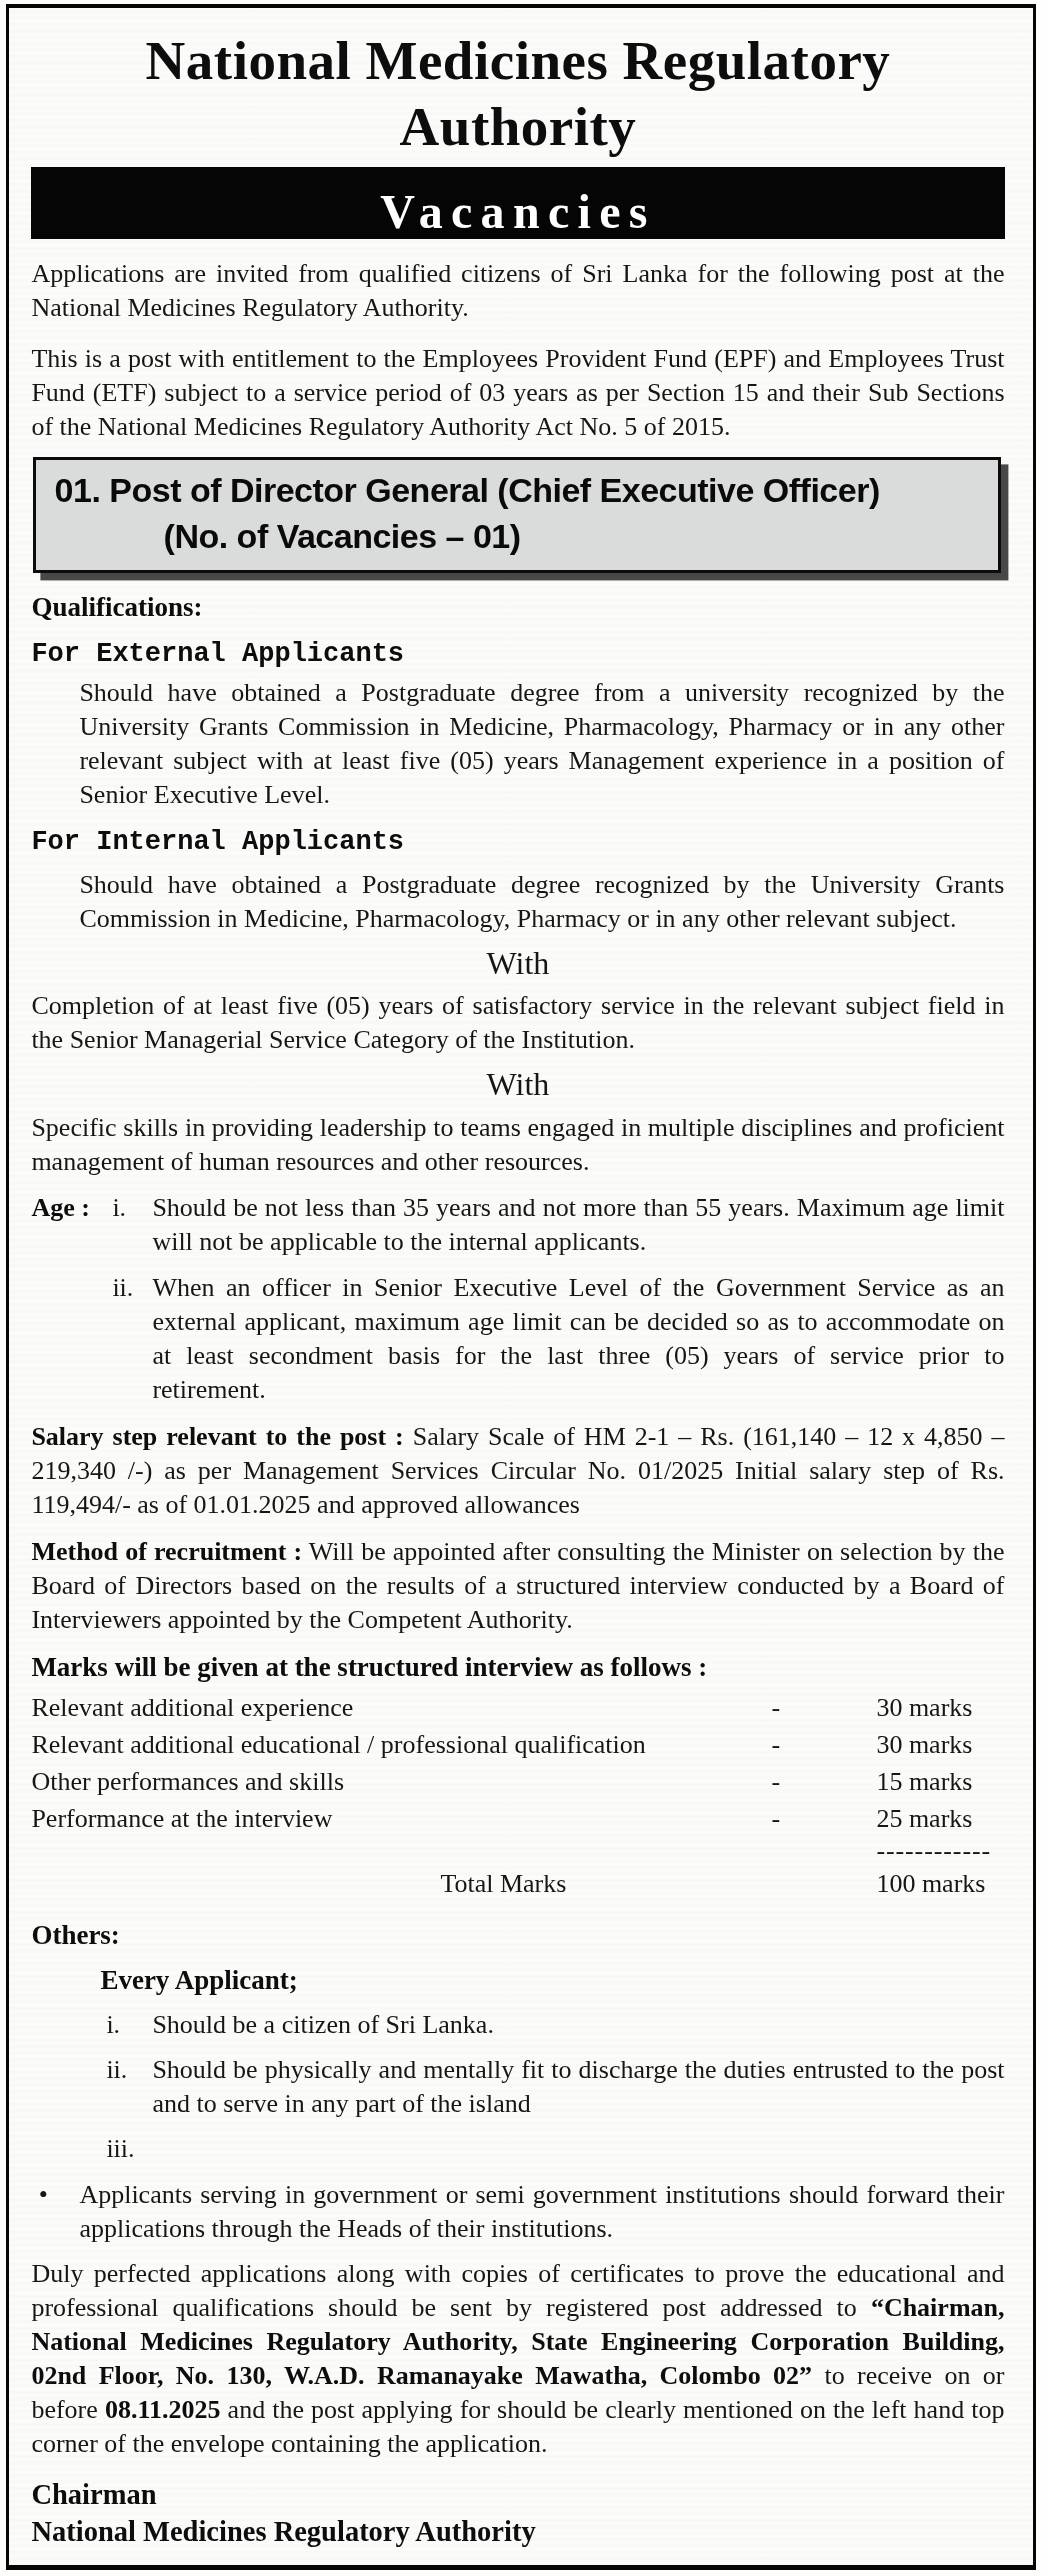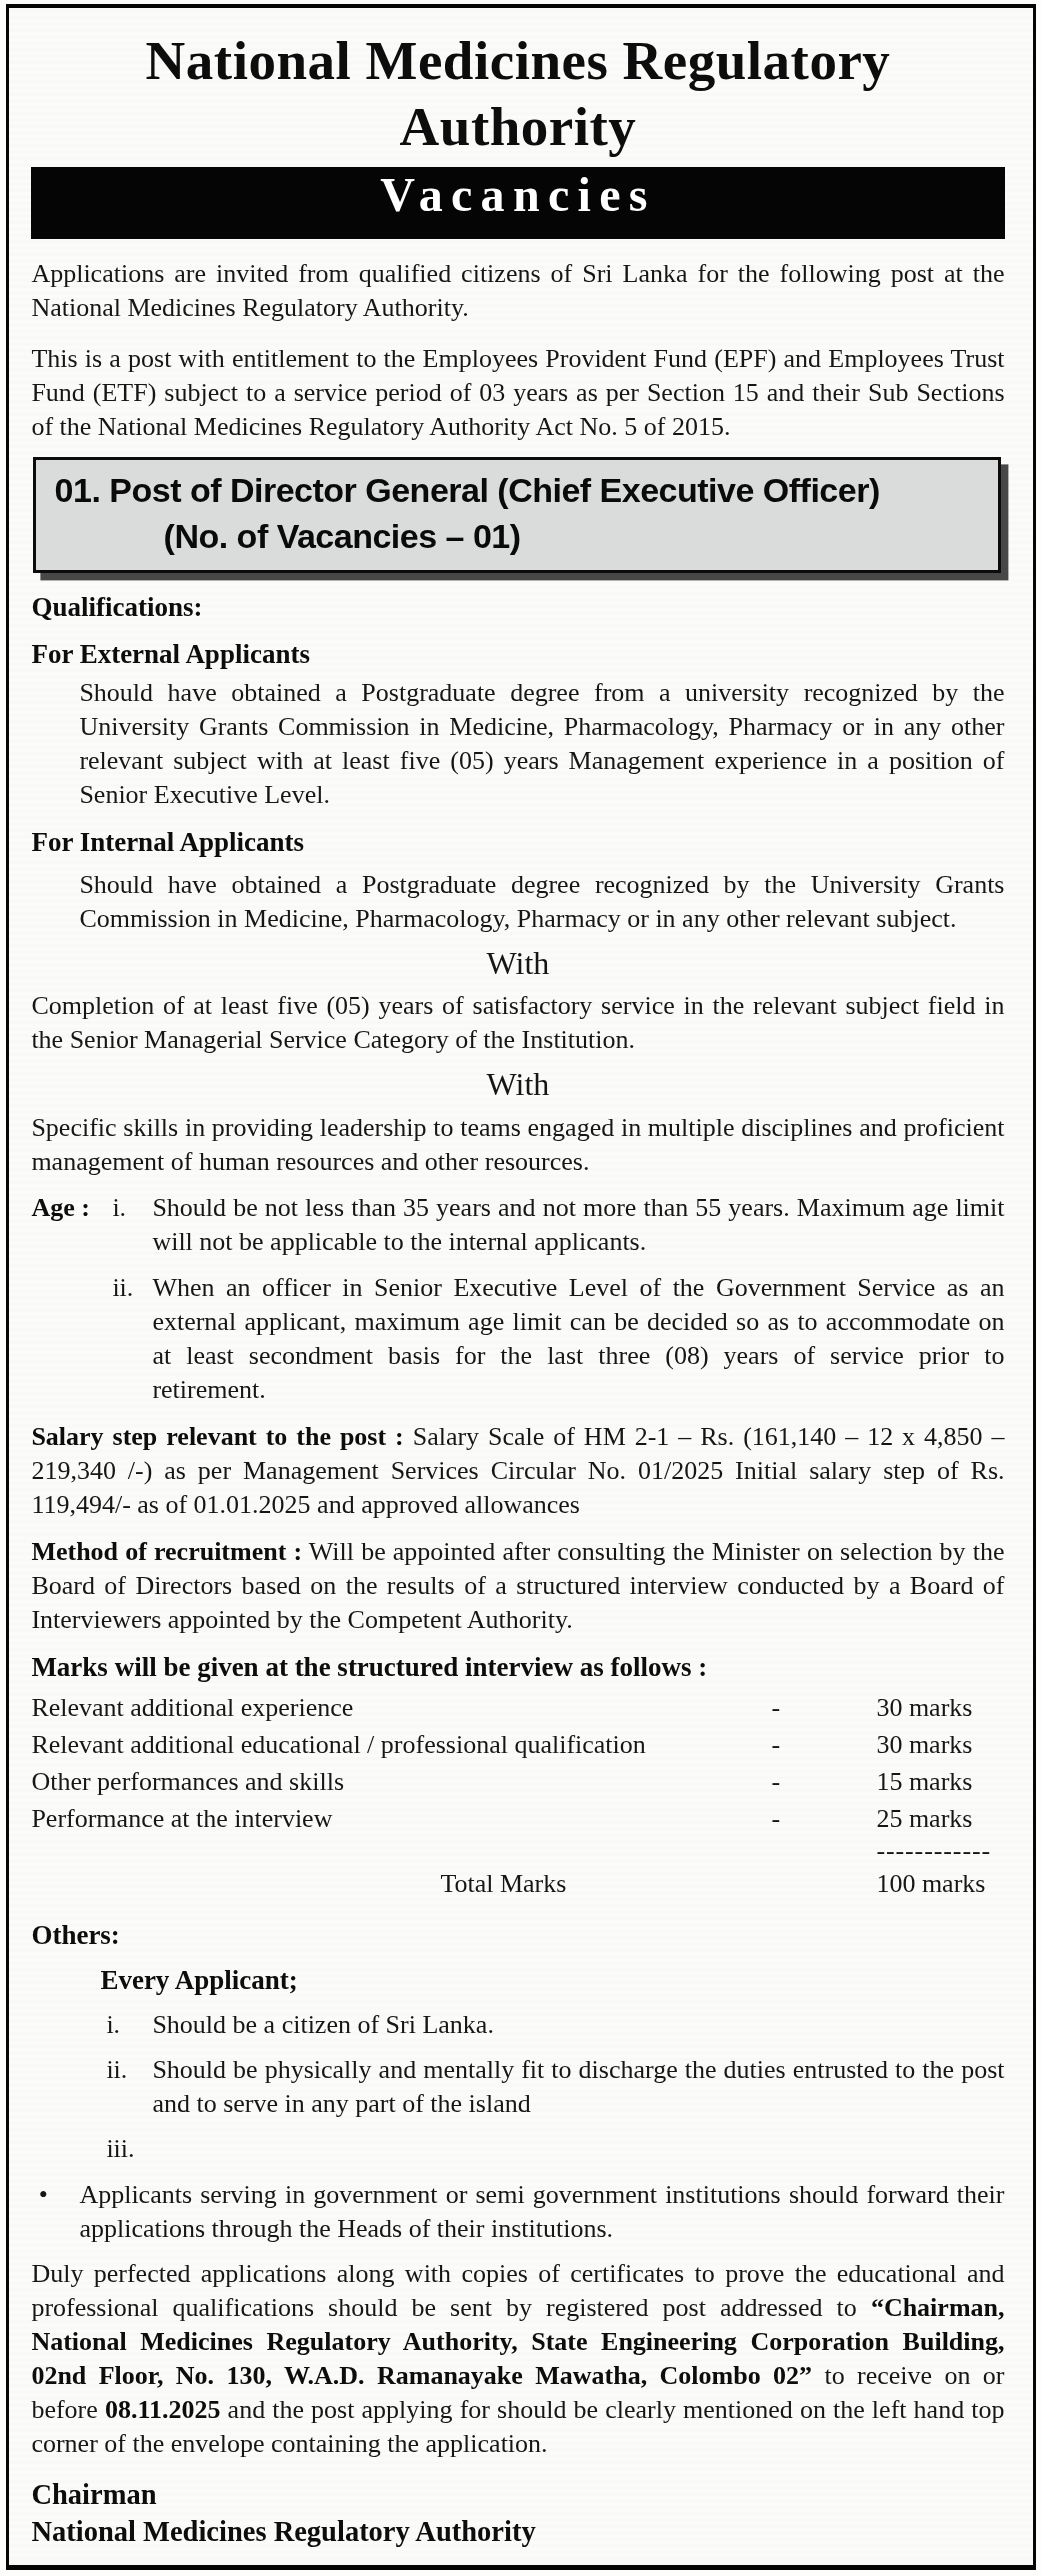--- a/index.html
+++ b/index.html
@@ -30,21 +30,21 @@
     line-height:66px;
     letter-spacing:0.5px;
     color:#0d0d0d;
   }
   .doc-title div{white-space:nowrap;}
   .banner{
     margin-top:7.4px;
     height:72px;
     background:#050505;
     color:#ffffff;
-    display:flex;align-items:flex-start;justify-content:center;
+    display:flex;align-items:flex-end;justify-content:center;
     font-weight:bold;
     font-size:48px;
     letter-spacing:8.3px;
   }
   p{margin:0;}
   .body-text{
     font-size:26px;
     line-height:34px;
     text-align:justify;
   }
@@ -63,21 +63,21 @@
     color:#0a0a0a;
   }
   .post-box .line1{white-space:nowrap;}
   .post-box .line2{padding-left:109px;white-space:nowrap;}
   .h-bold{
     font-size:27px;
     font-weight:bold;
     line-height:34px;
     color:#0d0d0d;
   }
-  .sec{margin-top:13px;}
+  .sec{margin-top:13px;font-family:Liberation Mono, monospace;}
   .indent{margin-left:48px;}
   .with{
     text-align:center;
     font-size:32px;line-height:34px;
     margin-top:10px;
   }
   .age-grid{
     display:grid;
     grid-template-columns:81px 40px 1fr;
     margin-top:12px;
@@ -157,21 +157,21 @@
     <div class="with">With</div>
 
     <p class="body-text" style="margin-top:9.2px;">Specific skills in providing leadership to teams engaged in multiple disciplines and proficient management of human resources and other resources.</p>
 
     <div class="age-grid">
       <div class="age-label">Age :</div>
       <div class="age-num">i.</div>
       <div class="age-text">Should be not less than 35 years and not more than 55 years. Maximum age limit will not be applicable to the internal applicants.</div>
       <div></div>
       <div class="age-num">ii.</div>
-      <div class="age-text">When an officer in Senior Executive Level of the Government Service as an external applicant, maximum age limit can be decided so as to accommodate on at least secondment basis for the last three (08) years of service prior to retirement.</div>
+      <div class="age-text">When an officer in Senior Executive Level of the Government Service as an external applicant, maximum age limit can be decided so as to accommodate on at least secondment basis for the last three (05) years of service prior to retirement.</div>
     </div>
 
     <p class="body-text" style="margin-top:13px;"><span class="b">Salary step relevant to the post :</span><span> Salary Scale of HM 2-1 – Rs. (161,140 – 12 x 4,850 – 219,340 /-) as per Management Services Circular No. 01/2025 Initial salary step of Rs. 119,494/- as of 01.01.2025 and approved allowances</span></p>
 
     <p class="body-text" style="margin-top:13px;"><span class="b">Method of recruitment :</span><span> Will be appointed after consulting the Minister on selection by the Board of Directors based on the results of a structured interview conducted by a Board of Interviewers appointed by the Competent Authority.</span></p>
 
     <div class="h-bold" style="margin-top:13px;">Marks will be given at the structured interview as follows :</div>
 
     <div class="marks-table">
       <div class="marks-row">

